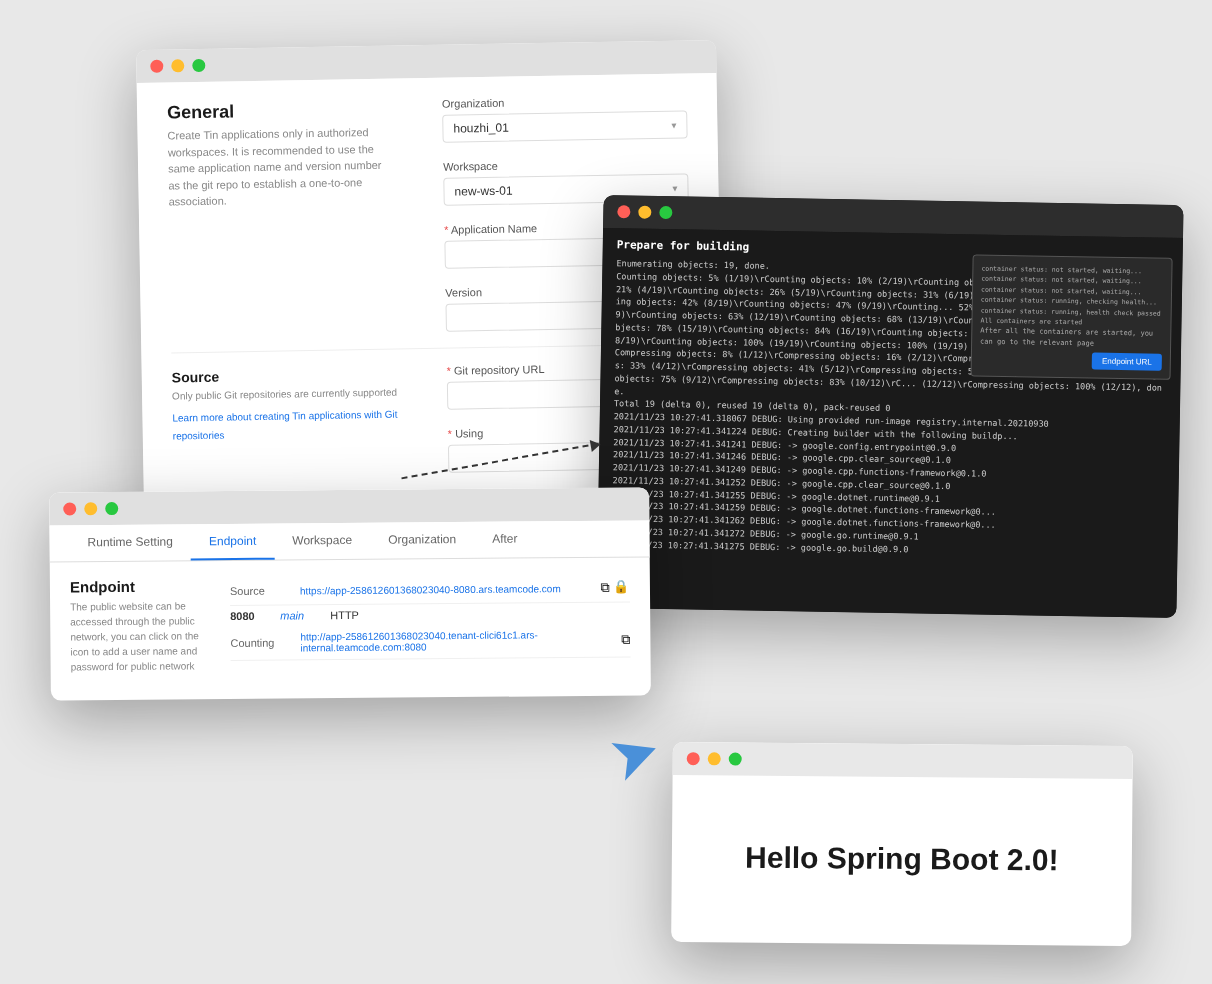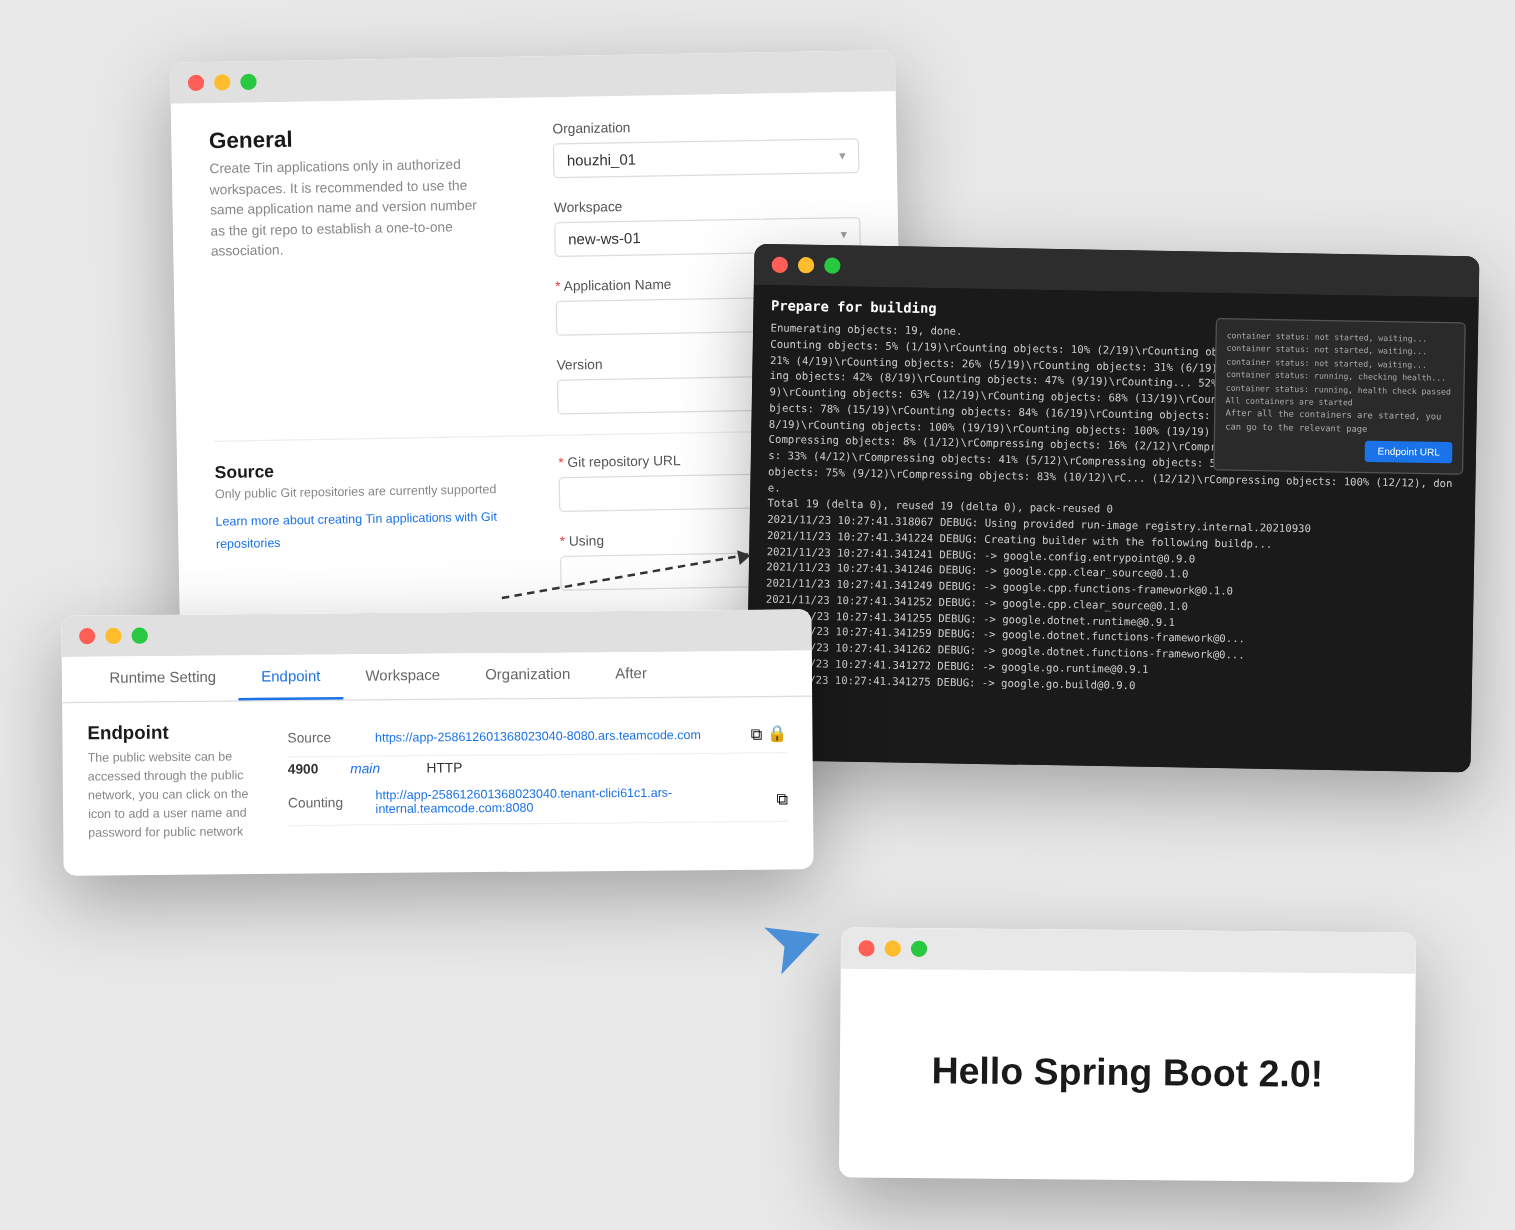--- a/index.html
+++ b/index.html
@@ -254,21 +254,21 @@
     }
     .endpoint-row {
       display: flex;
       align-items: center;
       gap: 10px;
       padding: 6px 0;
       border-bottom: 1px solid #f0f0f0;
     }
     .ep-port { font-weight: 600; color: #333; min-width: 40px; }
     .ep-name { color: #1a73e8; min-width: 40px; font-style: italic; }
-    .ep-proto { color: #333; min-width: 40px; margin-left: 11px; }
+    .ep-proto { color: #333; min-width: 40px; }
     .ep-type { color: #666; min-width: 60px; font-weight: 500; }
     .ep-url { color: #1a73e8; text-decoration: none; font-size: 10px; flex: 1; }
     .ep-icons { display: flex; gap: 4px; }
     .ep-icon { font-size: 13px; cursor: pointer; }
 
     
     #window-hello {
       bottom: 40px;
       right: 80px;
       width: 460px;
@@ -430,21 +430,21 @@
           <div class="endpoint-row">
             <span class="ep-type">Source</span>
             <a class="ep-url">https://app-258612601368023040-8080.ars.teamcode.com</a>
             <div class="ep-icons">
               <span class="ep-icon" title="Copy">⧉</span>
               <span class="ep-icon" title="Lock">🔒</span>
             </div>
           </div>
 
           <div style="display:flex; align-items:center; gap:10px; padding: 4px 0; font-size:11px;">
-            <span class="ep-port">4900</span>
+            <span class="ep-port">8080</span>
             <span class="ep-name">main</span>
             <span class="ep-proto">HTTP</span>
           </div>
 
           <div class="endpoint-row">
             <span class="ep-type">Counting</span>
             <a class="ep-url">http://app-258612601368023040.tenant-clici61c1.ars-internal.teamcode.com:8080</a>
             <div class="ep-icons">
               <span class="ep-icon" title="Copy">⧉</span>
             </div>

